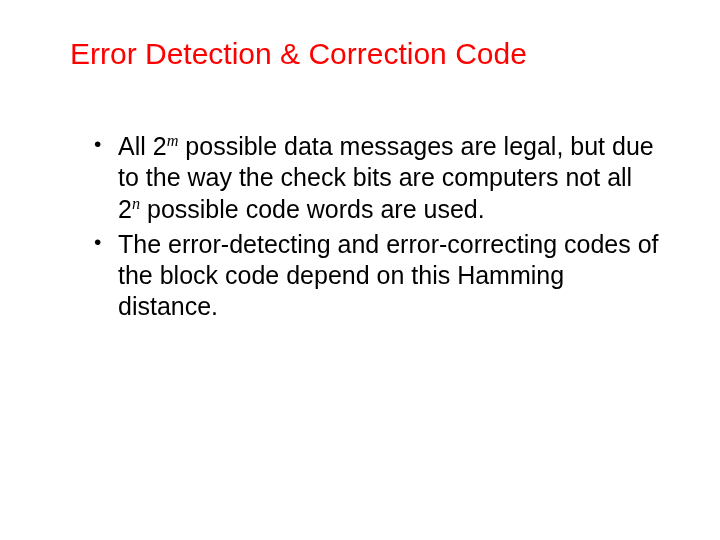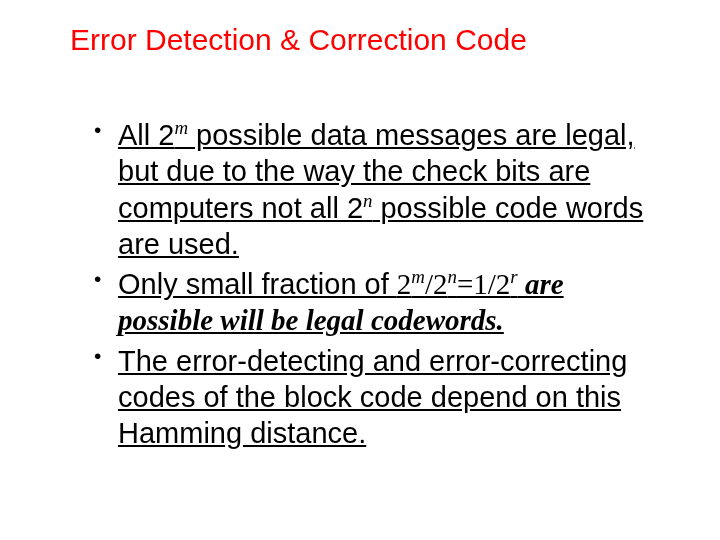--- a/index.html
+++ b/index.html
@@ -9,36 +9,35 @@
     height: 540px;
     background: #fff;
     font-family: Arial, Helvetica, sans-serif;
     color: #000;
     overflow: hidden;
   }
   .slide {
     box-sizing: border-box;
     width: 720px;
     height: 540px;
-    padding: 17px 60px 20px 60px;
+    padding: 31px 60px 20px 60px;
   }
   .title {
     color: #ff0000;
     font-size: 30px;
     font-weight: normal;
     margin: 6px 0 60px 10px;
     white-space: nowrap;
   }
   ul.bullets {
     list-style: none;
     margin: 0 0 0 30px;
     padding: 0;
-    font-size: 29px;
+    font-size: 25px;
     line-height: 1.25;
-    text-decoration: underline;
   }
   ul.bullets > li {
     position: relative;
     padding-left: 28px;
     margin: 0 0 4px 0;
   }
   ul.bullets > li::before {
     content: "•";
     position: absolute;
     left: 4px;
@@ -60,23 +59,20 @@
 
 <div class="slide">
   <div class="title">Error Detection &amp; Correction Code</div>
 
   <ul class="bullets">
 
     <li>
       <span>All 2</span><sup class="it">m</sup><span> possible data messages are legal, but due to the way the check bits are computers not all 2</span><sup class="it">n</sup><span> possible code words are used.</span>
     </li>
 
-    <li>
-      <span>Only small fraction of </span><span class="tnr"><span>2</span><sup class="it">m</sup><span>/2</span><sup class="it">n</sup><span>=1/2</span><sup class="it">r</sup></span><b><i class="tnr"> are possible will be legal codewords.</i></b>
-    </li>
 
     <li>
       <span>The error-detecting and error-correcting codes of the block code depend on this Hamming distance.</span>
     </li>
 
 
 
   </ul>
 </div>
 

